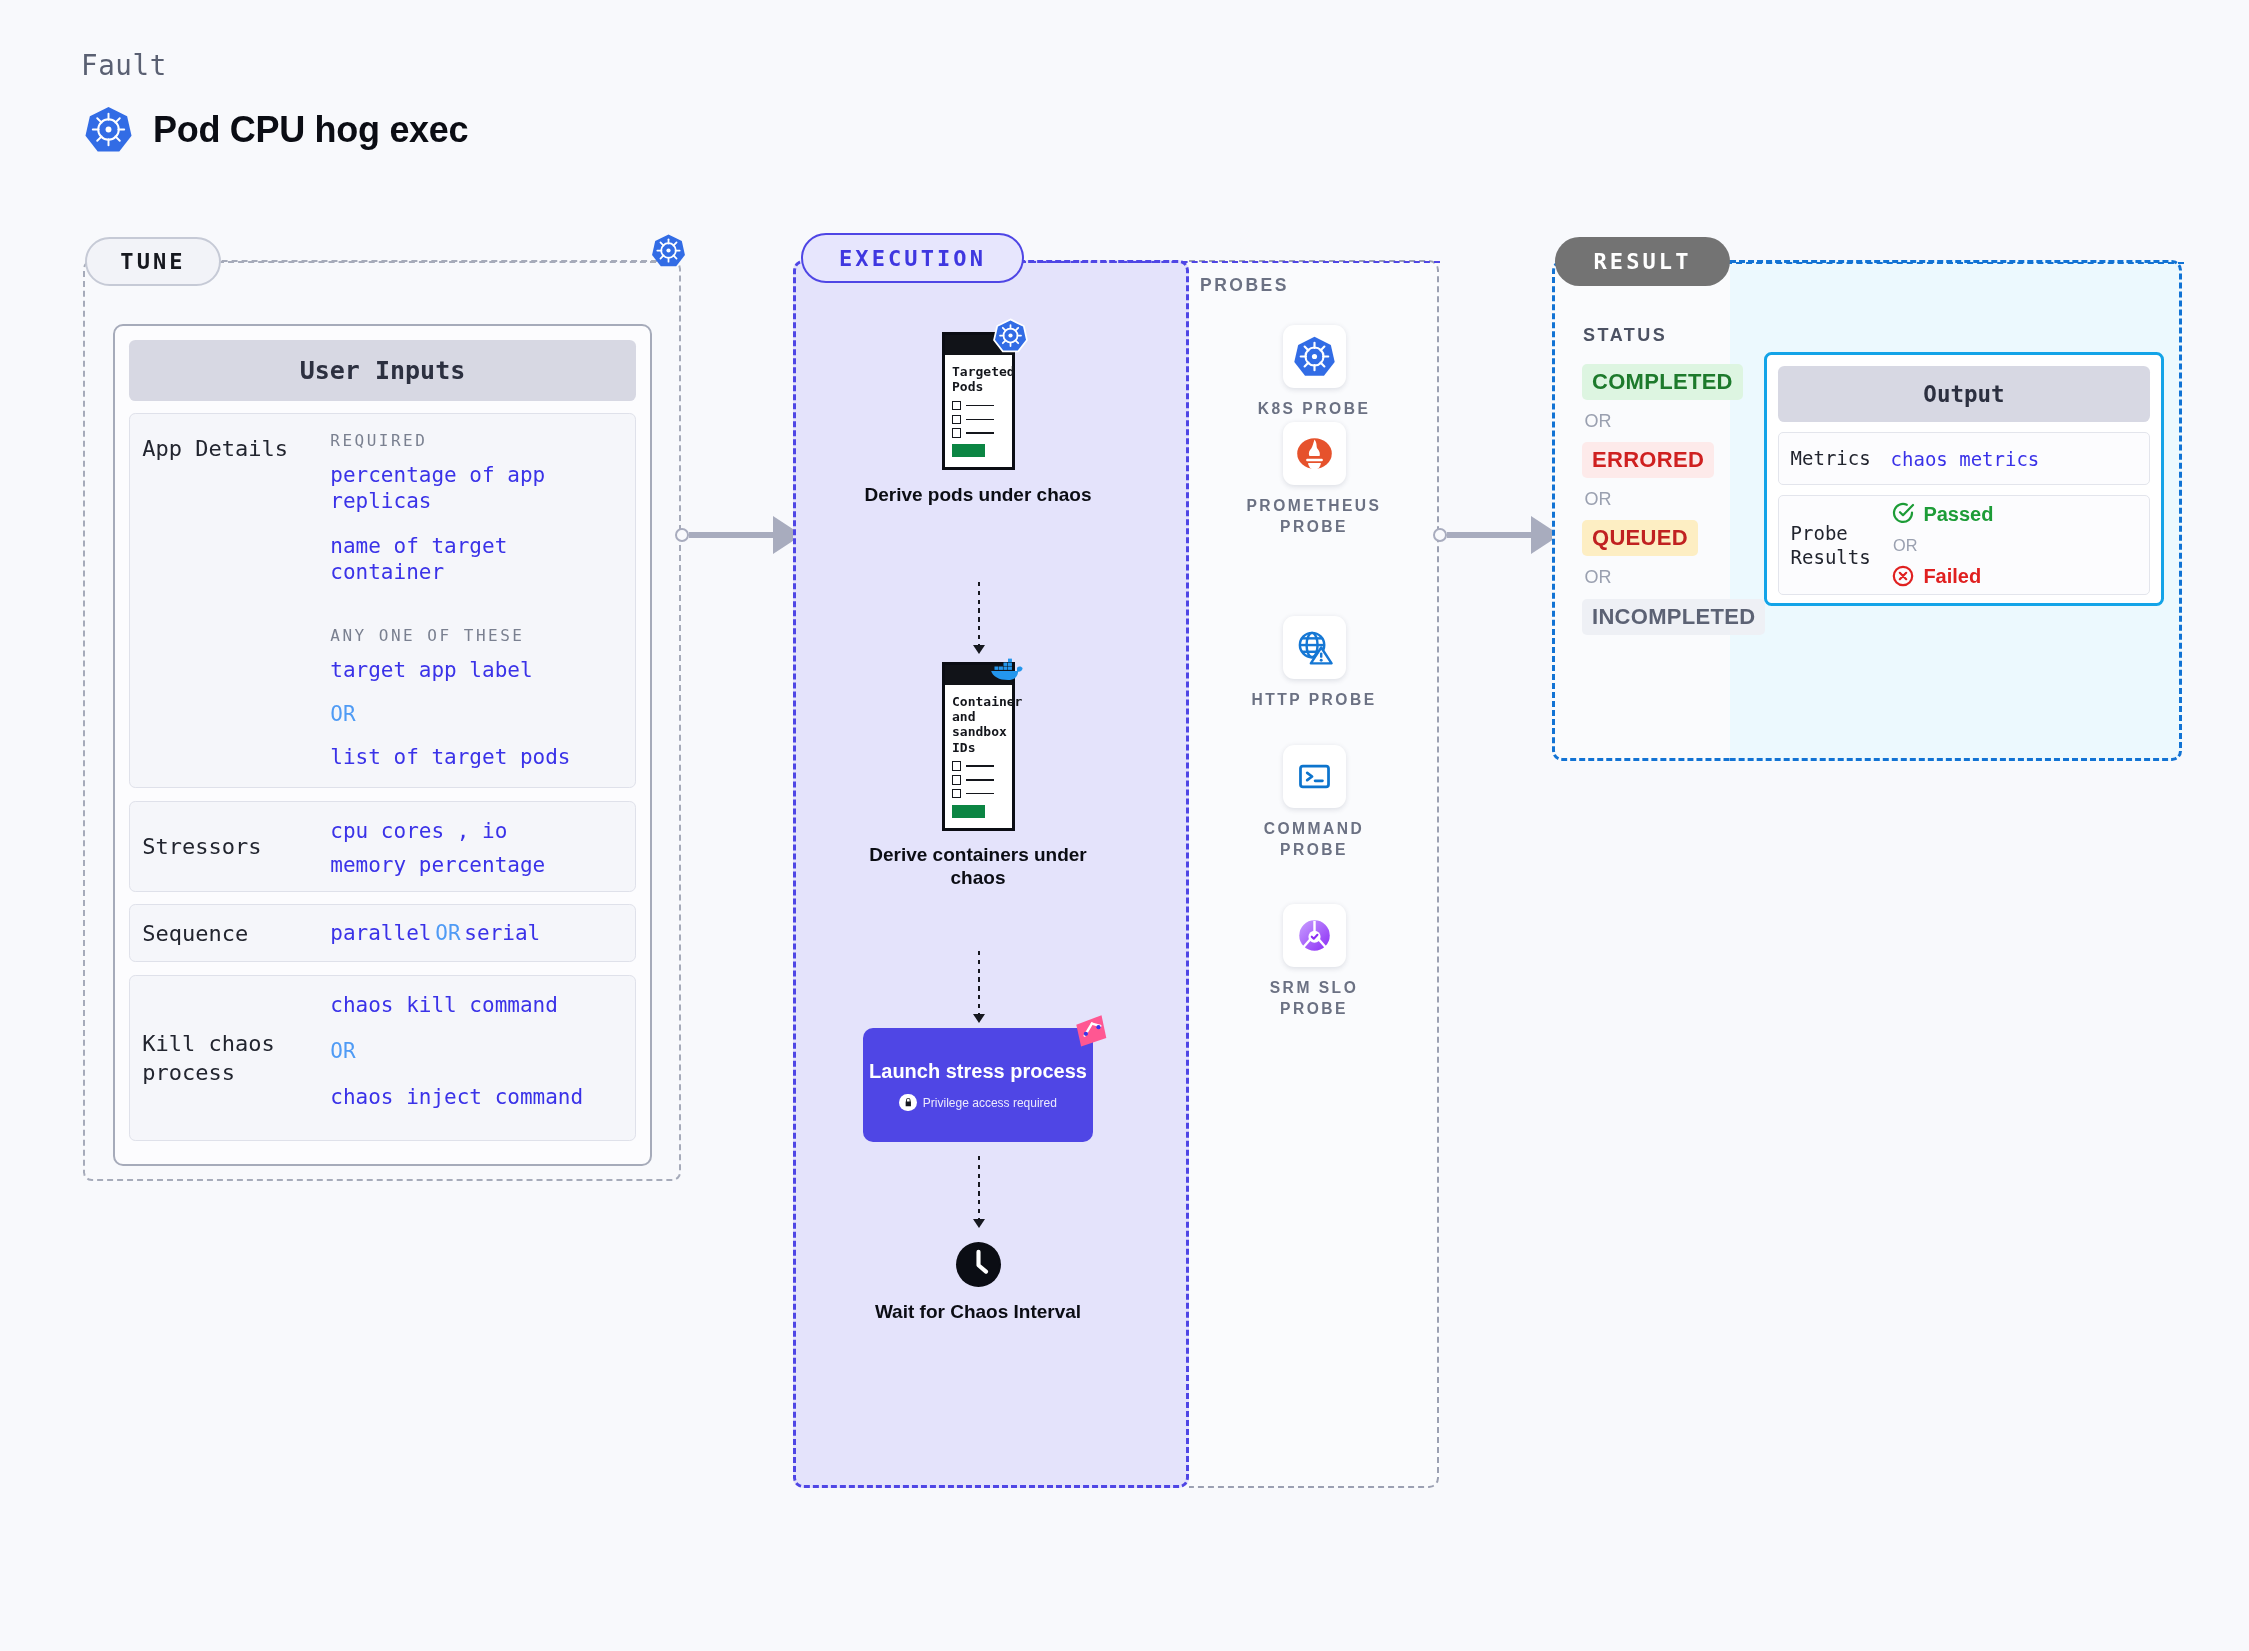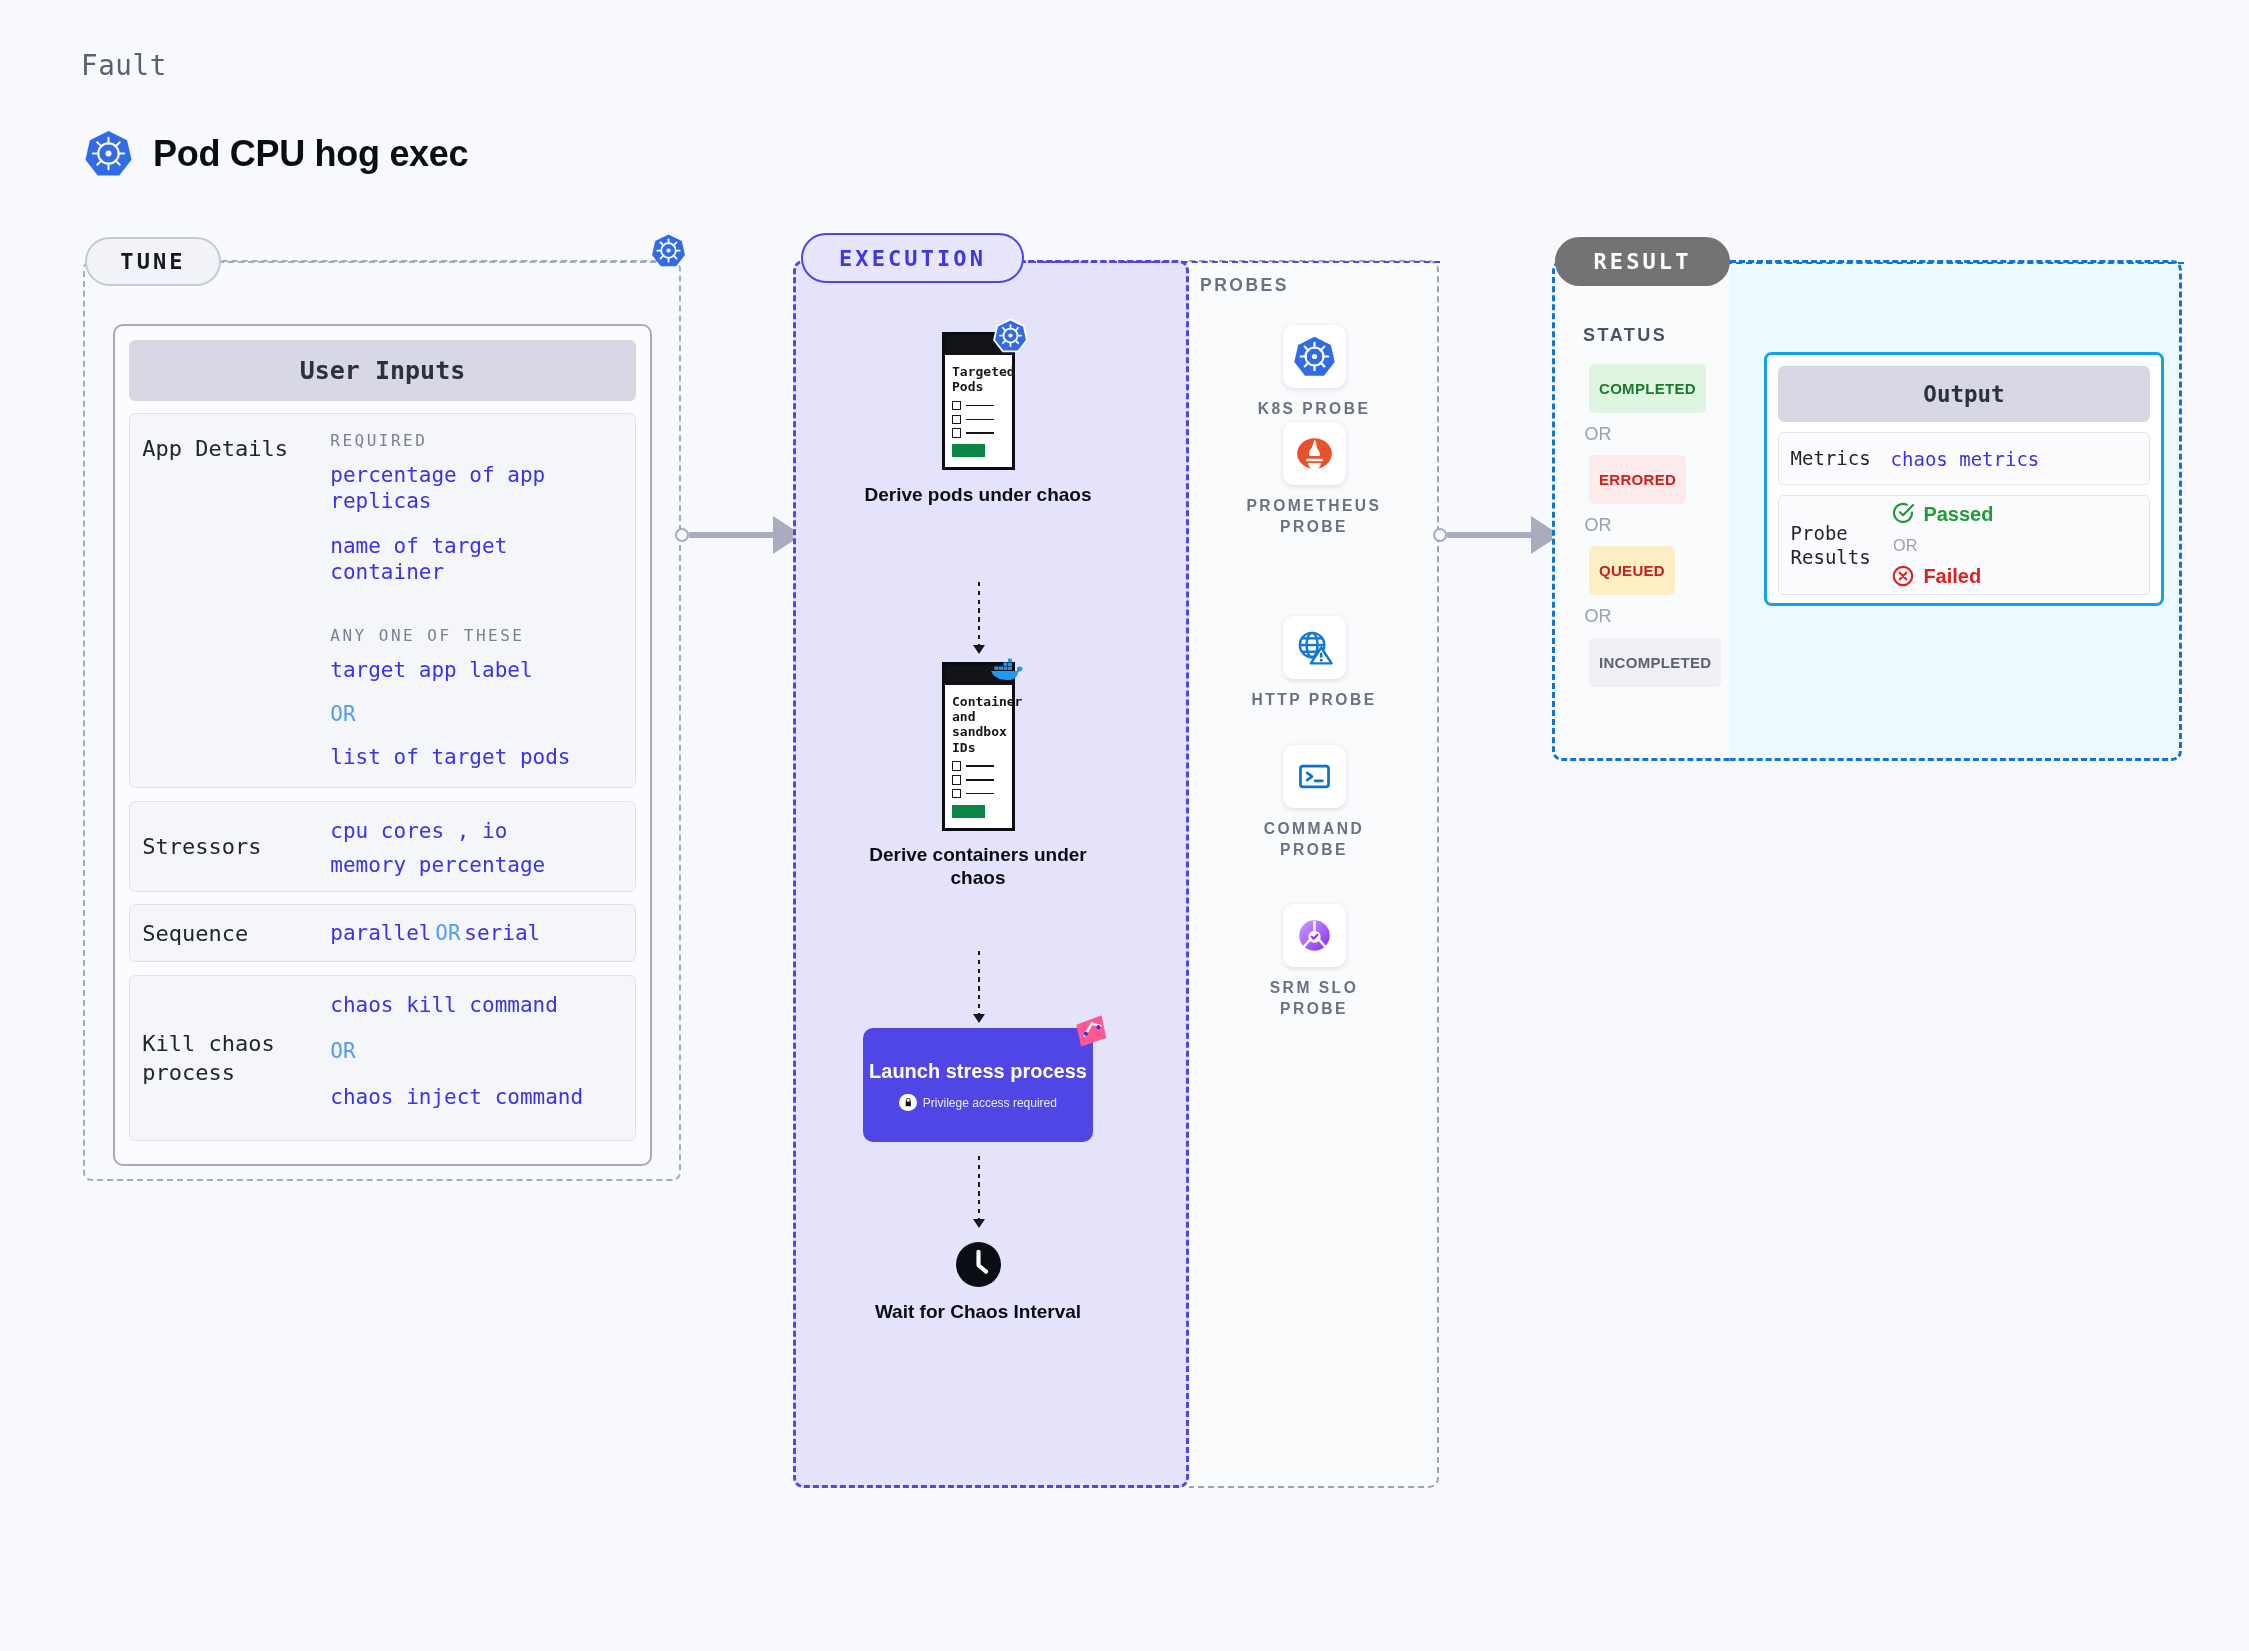--- a/index.html
+++ b/index.html
@@ -12,21 +12,21 @@
   }
 
   
   #fault-label {
     position:absolute; left:81px; top:49px;
     font-family:"DejaVu Sans Mono","Liberation Mono",monospace;
     font-size:27.5px; color:#5a6072; letter-spacing:0.6px;
   }
   #fault-title-row {
     position:absolute; left:84px; top:105px;
-    display:flex; align-items:center; gap:20px;margin-top:24px;
+    display:flex; align-items:center; gap:20px;
   }
   #fault-title-row .k8s { width:49px; height:49px; }
   #fault-title {
     font-size:36px; font-weight:bold; color:#0b0d14; letter-spacing:-0.3px;
   }
 
   
   .panel { position:absolute; border-radius:8.8px; }
   .panel-label {
     position:absolute; display:flex; align-items:center; justify-content:center;
@@ -172,22 +172,22 @@
     left:1730px; top:260px; width:452px; height:501px;
     border:3.1px dashed #1273d4; border-left:none;
     background:#ecf9fe; border-radius:0 10px 10px 0;
   }
   #status-title {
     position:absolute; left:1583px; top:325px;
     font-size:18px; letter-spacing:2.5px; color:#4c5263; font-weight:bold;
   }
   .status-col { position:absolute; left:1582px; top:364px; width:144px; }
   .badge {
-    display:inline-block; border-radius:5px; padding:16px 10px;
-    font-size:15px; font-weight:bold; letter-spacing:0.3px;margin-left:7px;
+    display:inline-block; border-radius:5px; padding:5px 10px;
+    font-size:22px; font-weight:bold; letter-spacing:0.3px;
   }
   .b-completed { background:#ddf5e1; color:#1d7a2c; }
   .b-errored   { background:#fdeaea; color:#cf2020; }
   .b-queued    { background:#fdeec3; color:#c02121; }
   .b-incompleted { background:#eef0f5; color:#5c6274; }
   .or-sm { font-size:18px; color:#9aa0b0; margin:10.6px 0 10.6px 2.5px; }
 
   #output-card {
     position:absolute; left:1764px; top:352px; width:400px; height:254px;
     background:#fff; border:3.1px solid #13a4e8; border-radius:7.5px;

